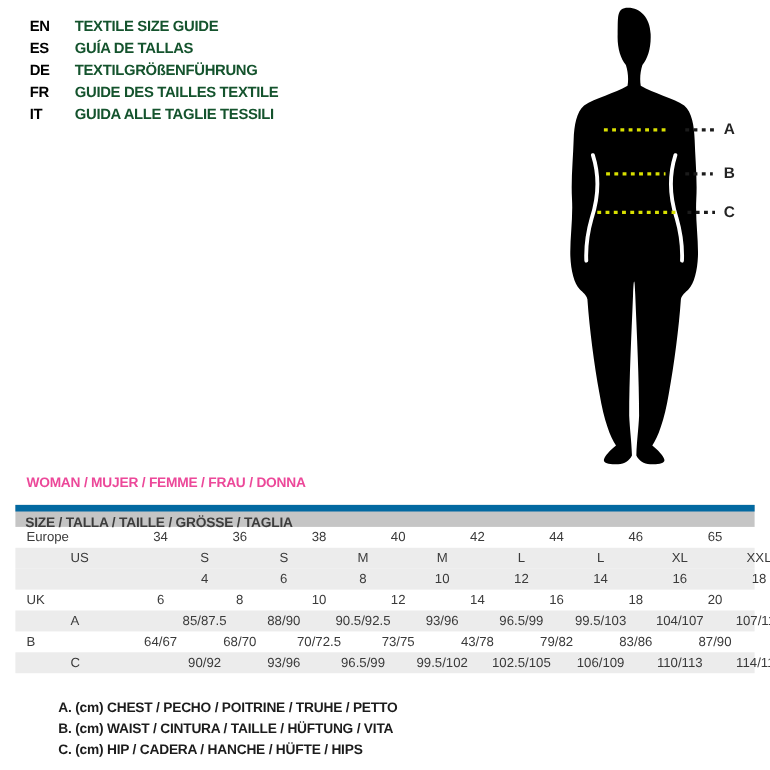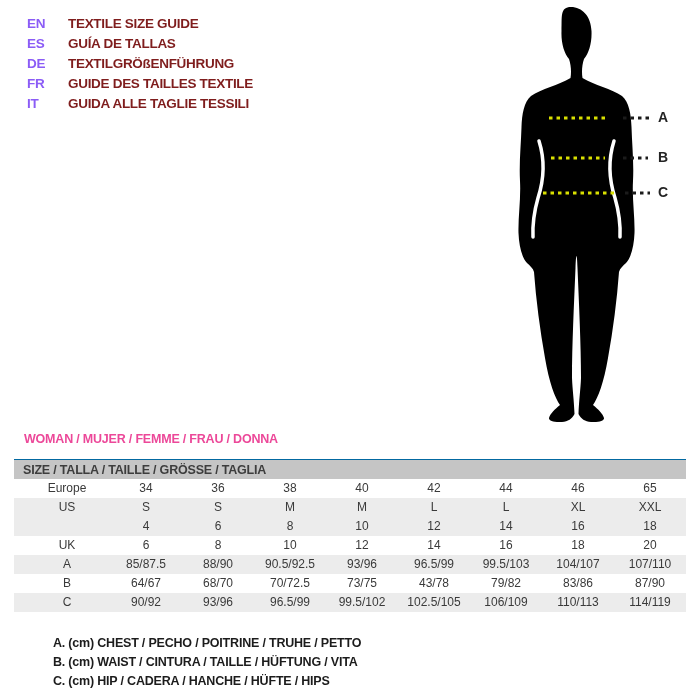--- a/index.html
+++ b/index.html
@@ -3,36 +3,36 @@
 <meta charset="utf-8">
 <style>
   html,body{margin:0;padding:0;background:#fff;}
   .canvas{
     position:relative;width:700px;height:700px;background:#ffffff;
     font-family:"Liberation Sans", sans-serif;color:#1f1f1f;overflow:hidden;
   }
   
   .lang-block{position:absolute;left:27px;top:14px;}
   .lang-row{display:flex;height:20px;line-height:20px;}
-  .lang-code{width:41px;font-size:13.5px;font-weight:bold;letter-spacing:-0.3px;color:#8b5cf6;}
-  .lang-text{font-size:13.5px;font-weight:bold;letter-spacing:-0.3px;color:#7f1d1d;white-space:nowrap;}
+  .lang-code{width:41px;font-size:13.5px;font-weight:bold;letter-spacing:-0.3px;color:#000000;}
+  .lang-text{font-size:13.5px;font-weight:bold;letter-spacing:-0.3px;color:#14532d;white-space:nowrap;}
   
   .figure{position:absolute;left:0;top:0;width:700px;height:440px;}
   .marker{position:absolute;font-size:14px;font-weight:bold;color:#242424;width:16px;text-align:left;}
   
   .table-title{position:absolute;left:24px;top:432px;font-size:12.5px;font-weight:bold;letter-spacing:-0.2px;color:#ec4899;}
   .size-table{position:absolute;left:14px;top:459px;width:672px;}
   .thead{
-    height:20px;line-height:20px;background:#c5c5c5;border-top:1px solid #0369a1;
+    height:20px;line-height:20px;background:#c5c5c5;border-top:6px solid #0369a1;
     font-size:12.5px;font-weight:bold;letter-spacing:-0.2px;color:#3d3d3d;padding-left:9px;box-sizing:border-box;
   }
   .trow{display:flex;height:19px;line-height:19px;font-size:12px;color:#3a3a3a;}
-  .trow.shaded{background:#ececec;}
+  .trow.shaded{background:#ececec;padding-left:40px;}
   .cell{flex:0 0 72px;text-align:center;white-space:nowrap;}
-  .cell.label{flex:0 0 96px;text-align:center;padding-left:10px;box-sizing:border-box;}
+  .cell.label{flex:0 0 96px;text-align:left;padding-left:10px;box-sizing:border-box;}
   
   .legend{position:absolute;left:21px;top:634px;margin-left:32px;}
   .legend-item{height:19px;line-height:19px;font-size:12.5px;font-weight:bold;letter-spacing:-0.2px;color:#1c1c1c;white-space:nowrap;}
 </style>
 </head>
 <body>
 
 <div class="canvas">
 
   <div class="lang-block" id="langBlock">

